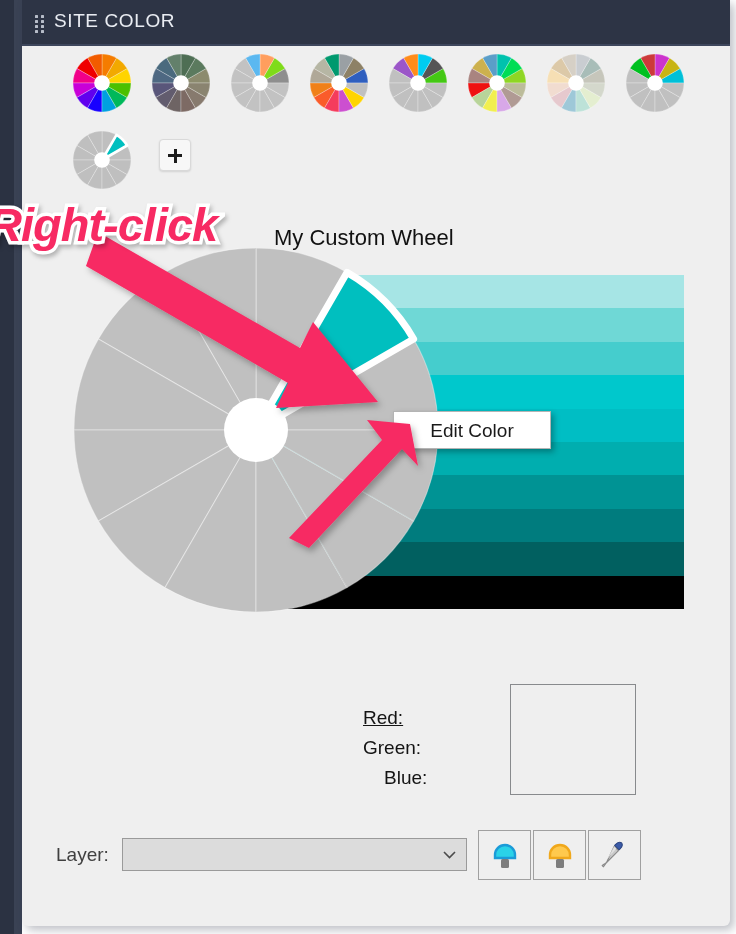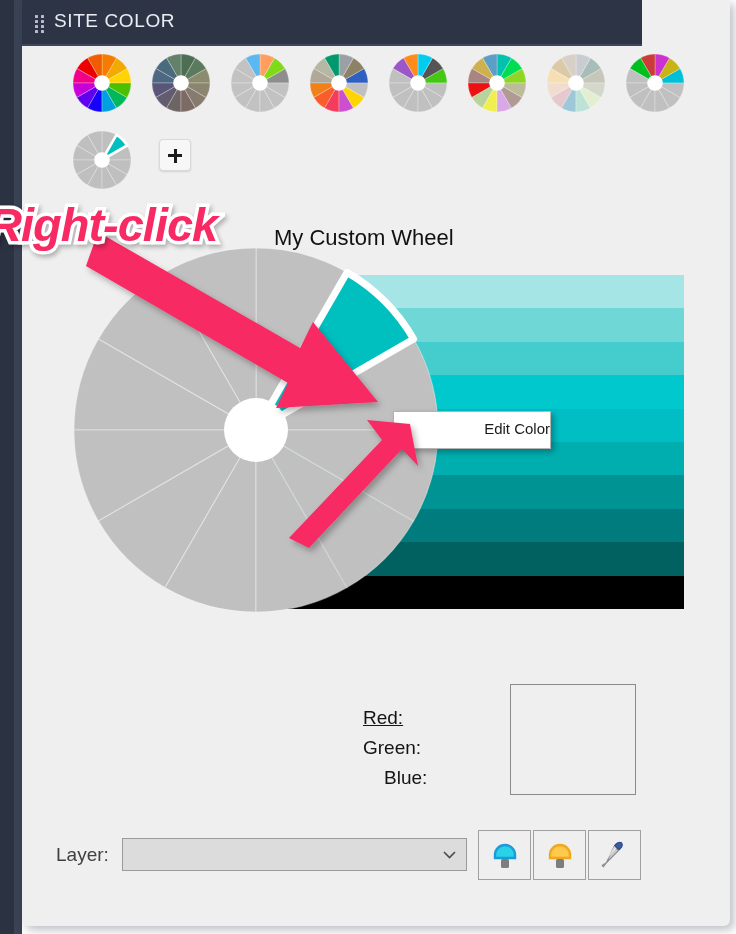--- a/index.html
+++ b/index.html
@@ -29,21 +29,21 @@
     width: 708px; height: 926px;
     background: #efefef;
     border-radius: 0 0 6px 6px;
     box-shadow: 4px 4px 10px rgba(40,48,66,0.30);
     overflow: hidden;
   }
 
   
   #titlebar {
     position: absolute; left: 0; top: 0;
-    width: 620px; height: 46px;
+    width: 708px; height: 46px;
     background: #2d3445;
     border-bottom: 2px solid #3d465c;
   }
   #grip {
     position: absolute; left: 13px; top: 15px;
     width: 9px; height: 16px;
   }
   #grip i {
     position: absolute; width: 3px; height: 3px; background: #b7bdc9;
     border-radius: 0.5px;
@@ -98,22 +98,22 @@
     position: absolute;
     left: 371px; top: 411px;
     width: 158px; height: 38px;
     background: #ffffff;
     border: 1px solid #b4b4b4;
     box-shadow: 3px 3px 6px rgba(0,0,0,0.30);
     cursor: pointer;
   }
   #ctx-menu-label {
     position: absolute; left: 0; right: 0; top: 8px;
-    text-align: right;
-    font-size: 15px; color: #1a1a1a;
+    text-align: center;
+    font-size: 19px; color: #1a1a1a;
   }
 
   
   #anno-layer {
     position: absolute; left: -22px; top: 0;
     width: 736px; height: 934px;
     pointer-events: none;
   }
   #anno-text {
     position: absolute; left: 10px; top: 197px;

